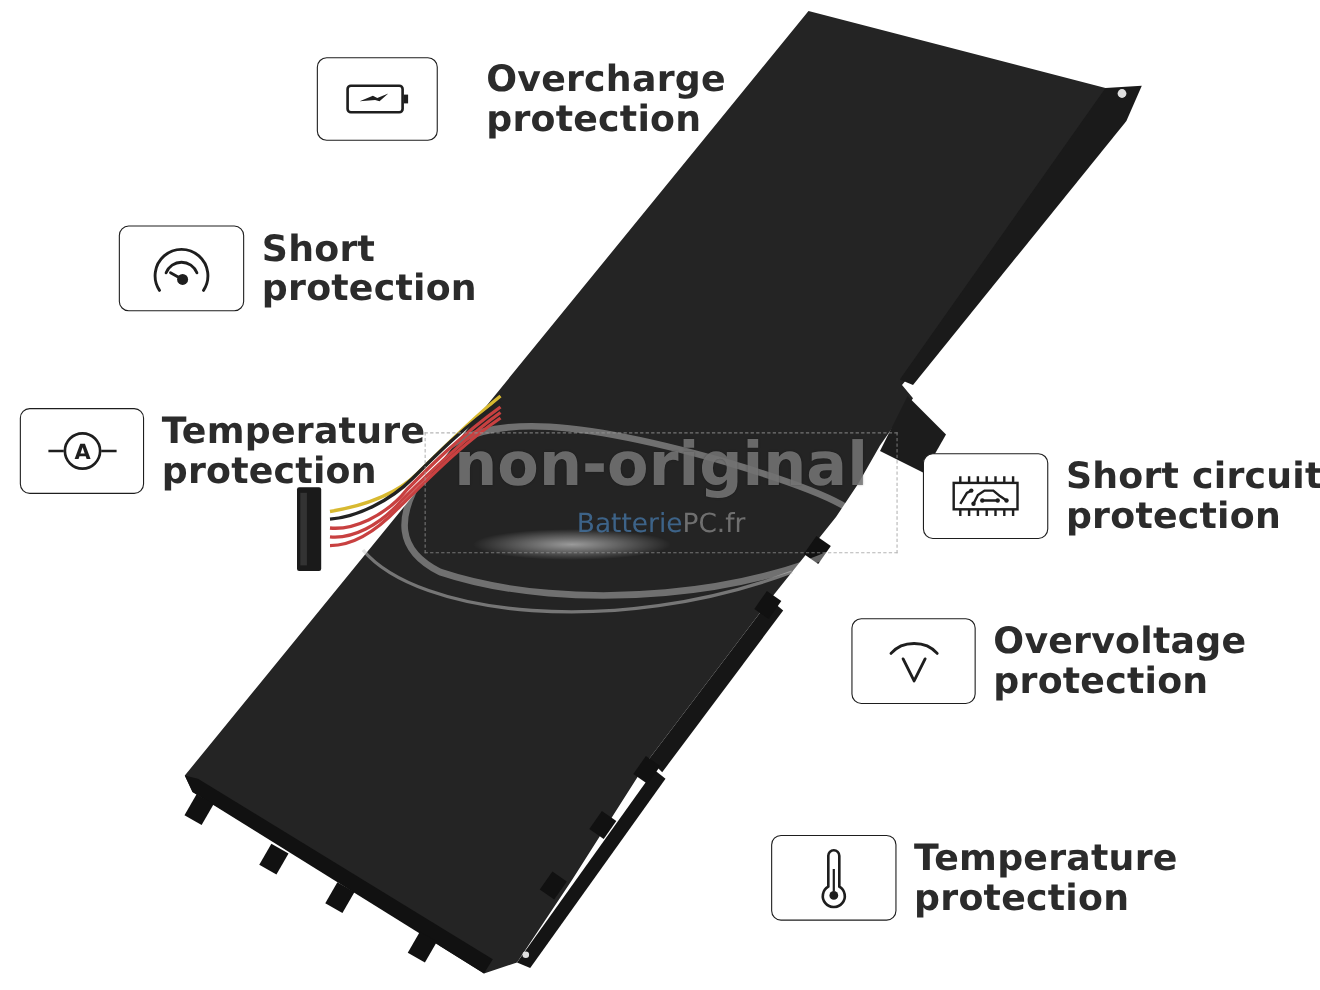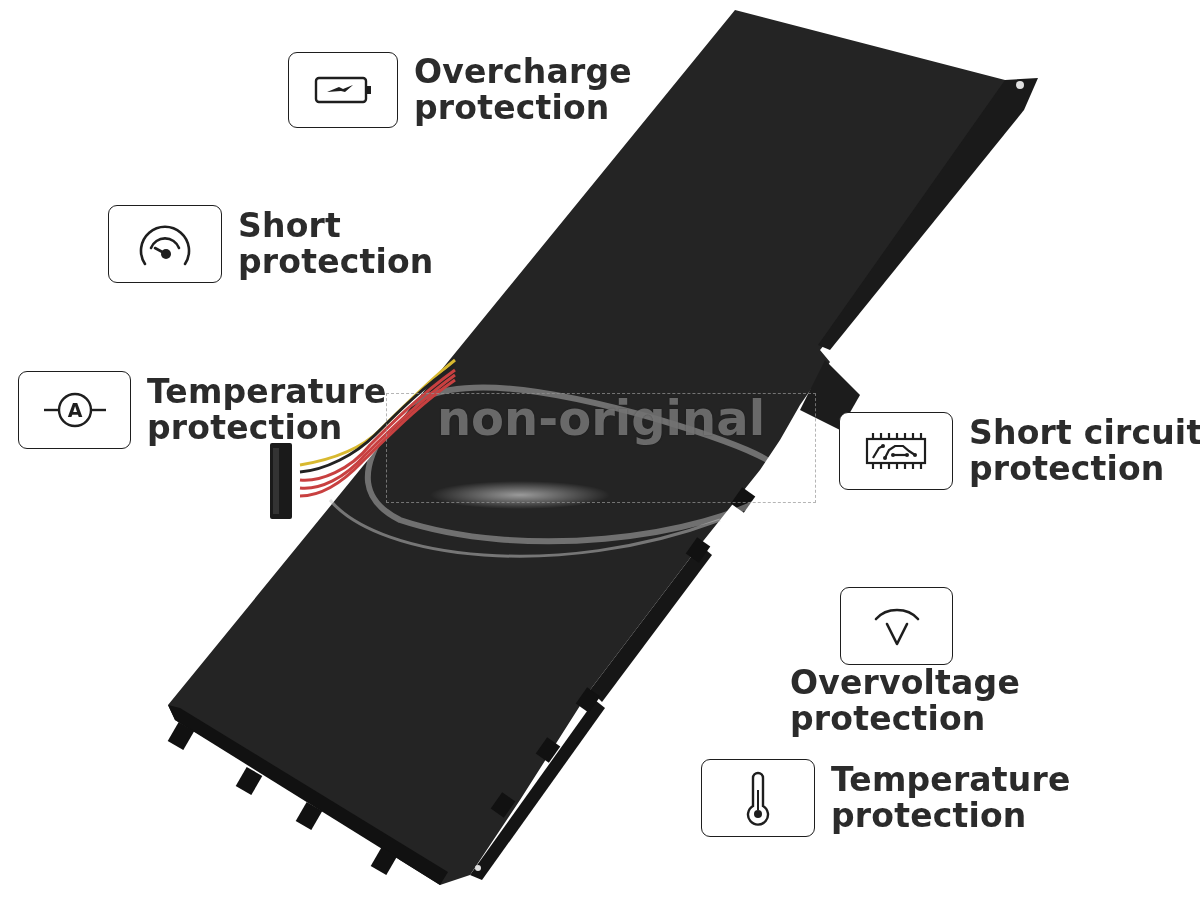--- a/index.html
+++ b/index.html
@@ -16,21 +16,21 @@
     margin-left:16px; color:#2b2b2b; font-weight:bold; font-size:33px; line-height:36px;
     letter-spacing:0.2px; font-family:"DejaVu Sans", sans-serif;
   }
   .label span { display:block; white-space:nowrap; }
   .watermark {
     position:absolute; left:386px; top:393px; width:430px; height:110px;
     border:1px dashed rgba(150,150,150,0.7); box-sizing:border-box;
   }
   .wm-main {
     position:absolute; left:0; top:-4px; width:100%; text-align:center;
-    font-size:48px; font-weight:bold; color:rgba(120,120,120,0.85);
+    font-size:55px; font-weight:bold; color:rgba(120,120,120,0.85);
     letter-spacing:0px; font-family:"DejaVu Sans", sans-serif;
     text-shadow:0 0 2px rgba(0,0,0,0.3);
   }
   .wm-sub {
     position:absolute; left:0; top:68px; width:100%; text-align:center;
     font-size:24px; font-family:"DejaVu Sans", sans-serif;
   }
   .wm-sub .b1 { color:rgba(70,120,170,0.75); }
   .wm-sub .b2 { color:rgba(130,130,130,0.8); }
 </style>
@@ -83,23 +83,24 @@
     <path d="M455,370 C420,395 390,425 370,445 C350,470 320,482 300,480" fill="none" stroke="#c84040" stroke-width="3"></path>
     <path d="M455,375 C420,400 385,435 365,455 C345,478 320,490 300,488" fill="none" stroke="#c84040" stroke-width="3"></path>
     <path d="M455,380 C418,405 385,440 362,462 C340,485 320,496 300,496" fill="none" stroke="#c84040" stroke-width="3"></path>
 
     <rect x="270" y="443" width="22" height="76" rx="2" fill="#1a1a1a"></rect>
     <rect x="273" y="448" width="6" height="66" fill="#333"></rect>
   </svg>
 
   <div class="watermark">
     <div class="wm-main">non-original</div>
-  </div>
-
-  <div class="feature" style="left:288px; top:52px;">
+    <div class="wm-sub"><span class="b1">Batterie</span><span class="b2">PC.fr</span></div>
+  </div>
+
+  <div class="feature" style="left:288px; top:52px;gap:28px;">
     <div class="icon-box">
       <svg width="60" height="36" viewBox="0 0 60 36">
         <rect x="3" y="6" width="50" height="24" rx="3" fill="none" stroke="#1e1e1e" stroke-width="2.4"></rect>
         <rect x="54" y="14" width="4" height="8" fill="#1e1e1e"></rect>
         <path d="M14,20 L26,15 L30,17 L40,13 L32,20 L28,19 Z" fill="#1e1e1e"></path>
       </svg>
     </div>
     <div class="label">
       <span>Overcharge</span>
       <span>protection</span>
@@ -167,21 +168,21 @@
             <circle cx="52" cy="26" r="2"></circle>
         </g>
       </svg>
     </div>
     <div class="label">
       <span>Short circuit</span>
       <span>protection</span>
     </div>
   </div>
 
-  <div class="feature" style="left:774px; top:587px;flex-direction:column;">
+  <div class="feature" style="left:774px; top:562px;">
     <div class="icon-box" style="width:113px; height:78px;">
       <svg width="50" height="50" viewBox="0 0 50 50">
         <path d="M4,18 A26,22 0 0 1 46,18" fill="none" stroke="#1e1e1e" stroke-width="2.6" stroke-linecap="round"></path>
         <path d="M15,23 L25,43 L35,23" fill="none" stroke="#1e1e1e" stroke-width="2.6" stroke-linecap="round" stroke-linejoin="round"></path>
       </svg>
     </div>
     <div class="label">
       <span>Overvoltage</span>
       <span>protection</span>
     </div>

